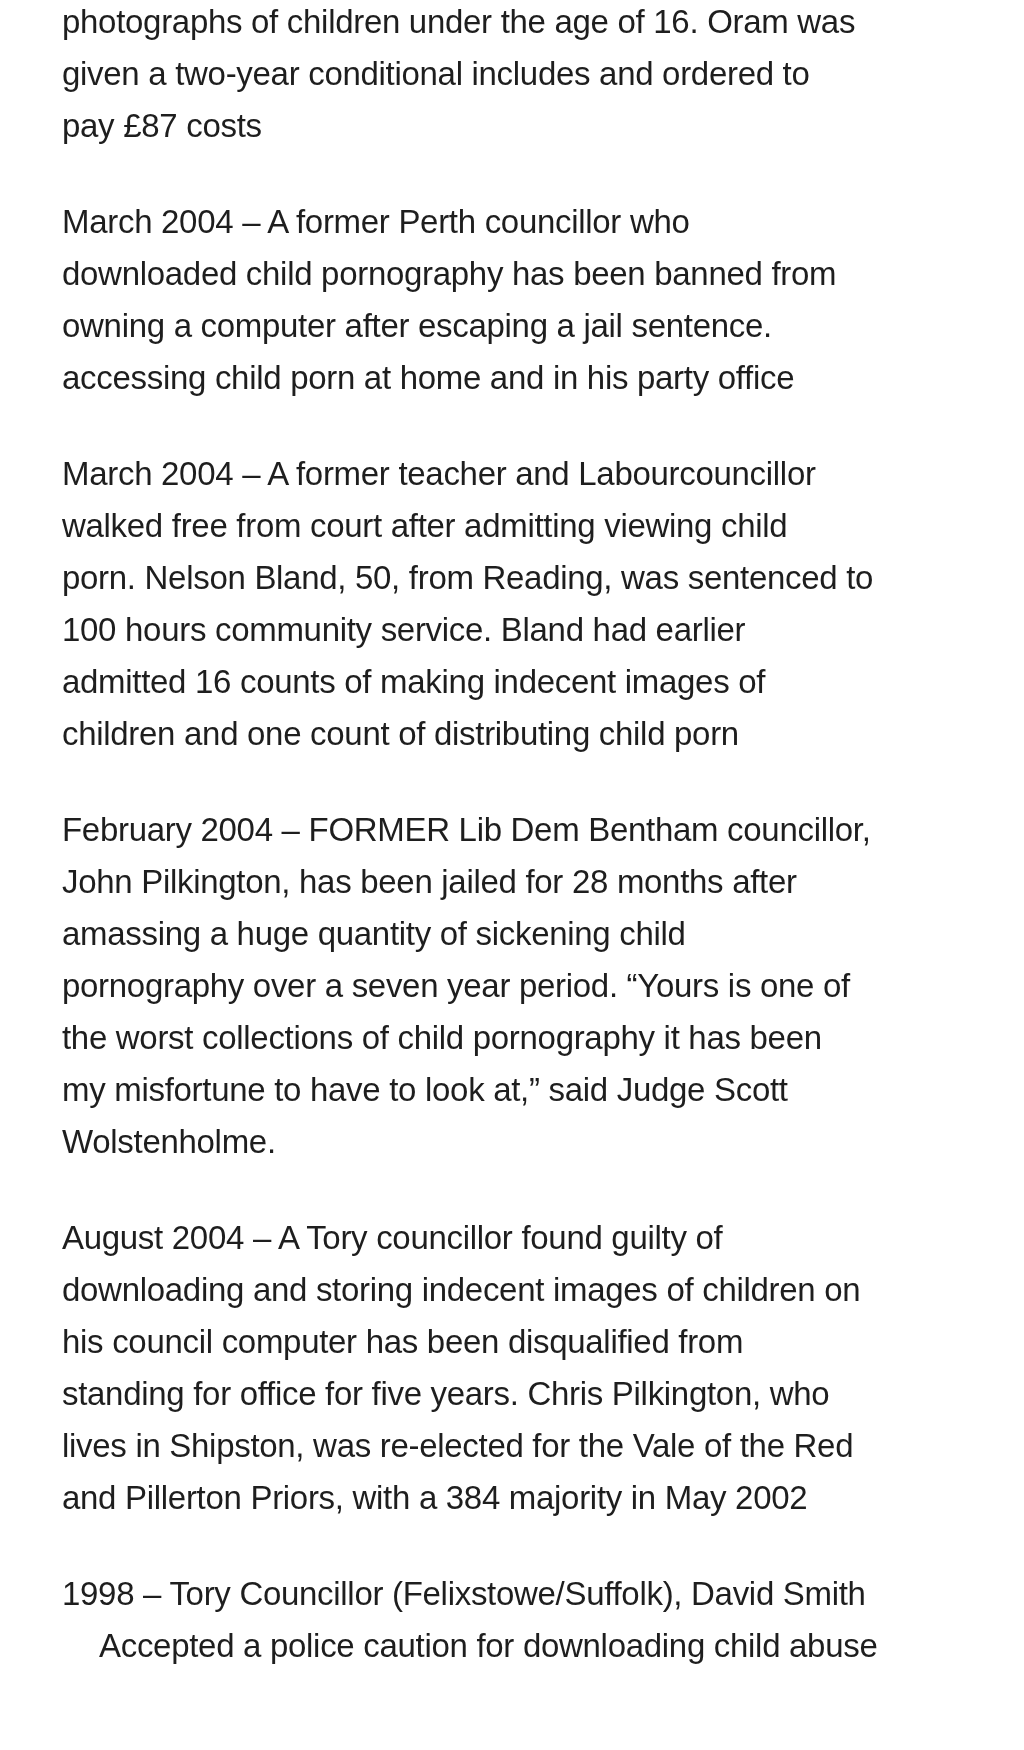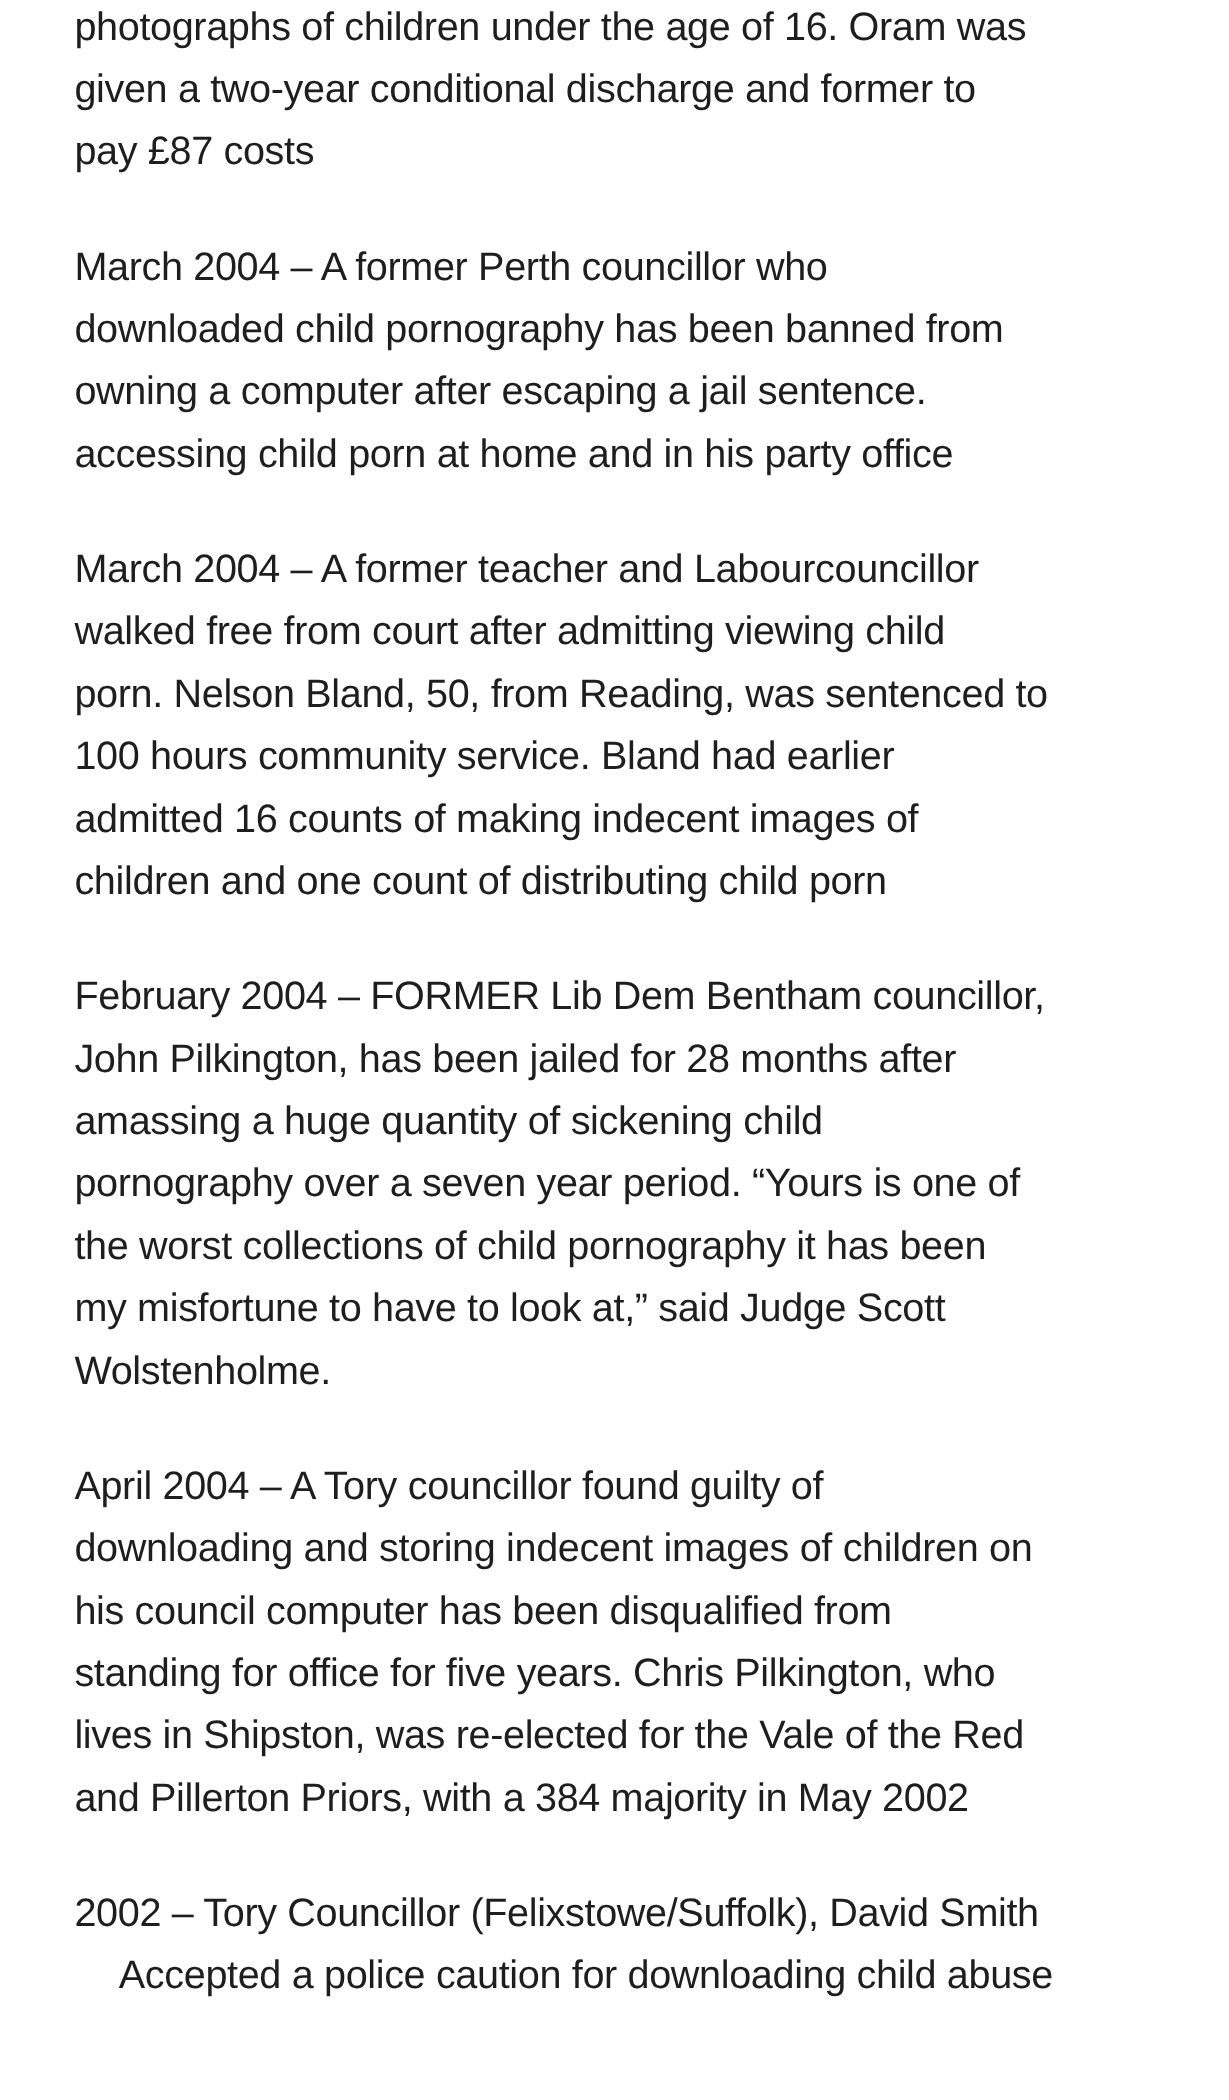--- a/index.html
+++ b/index.html
@@ -35,21 +35,21 @@
     padding-left: 37px;
   }
 </style>
 </head>
 <body style="background: rgb(255, 255, 255);">
 
 <main class="page">
   <div style="color: rgb(30, 30, 30);">
       <div class="paragraph">
         <div class="line">photographs of children under the age of 16. Oram was</div>
-        <div class="line">given a two-year conditional discharge and former to</div>
+        <div class="line">given a two-year conditional includes and ordered to</div>
         <div class="line">pay £87 costs</div>
       </div>
       <div class="paragraph">
         <div class="line">March 2004 – A former Perth councillor who</div>
         <div class="line">downloaded child pornography has been banned from</div>
         <div class="line">owning a computer after escaping a jail sentence.</div>
         <div class="line">accessing child porn at home and in his party office</div>
       </div>
       <div class="paragraph">
         <div class="line">March 2004 – A former teacher and Labourcouncillor</div>
@@ -62,25 +62,25 @@
       <div class="paragraph">
         <div class="line">February 2004 – FORMER Lib Dem Bentham councillor,</div>
         <div class="line">John Pilkington, has been jailed for 28 months after</div>
         <div class="line">amassing a huge quantity of sickening child</div>
         <div class="line">pornography over a seven year period. “Yours is one of</div>
         <div class="line">the worst collections of child pornography it has been</div>
         <div class="line">my misfortune to have to look at,” said Judge Scott</div>
         <div class="line">Wolstenholme.</div>
       </div>
       <div class="paragraph">
-        <div class="line">April 2004 – A Tory councillor found guilty of</div>
+        <div class="line">August 2004 – A Tory councillor found guilty of</div>
         <div class="line">downloading and storing indecent images of children on</div>
         <div class="line">his council computer has been disqualified from</div>
         <div class="line">standing for office for five years. Chris Pilkington, who</div>
         <div class="line">lives in Shipston, was re-elected for the Vale of the Red</div>
         <div class="line">and Pillerton Priors, with a 384 majority in May 2002</div>
       </div>
       <div class="paragraph">
-        <div class="line">2002 – Tory Councillor (Felixstowe/Suffolk), David Smith</div>
+        <div class="line">1998 – Tory Councillor (Felixstowe/Suffolk), David Smith</div>
         <div class="line indented">Accepted a police caution for downloading child abuse</div>
       </div>
     </div>
 </main>
 
 </body></html>

